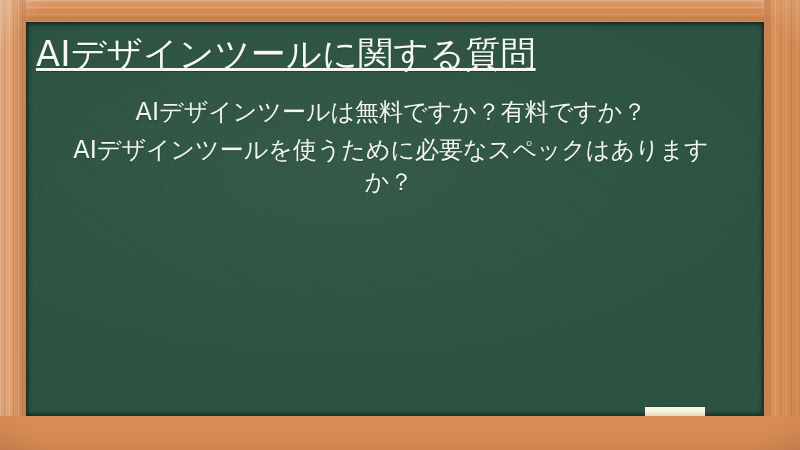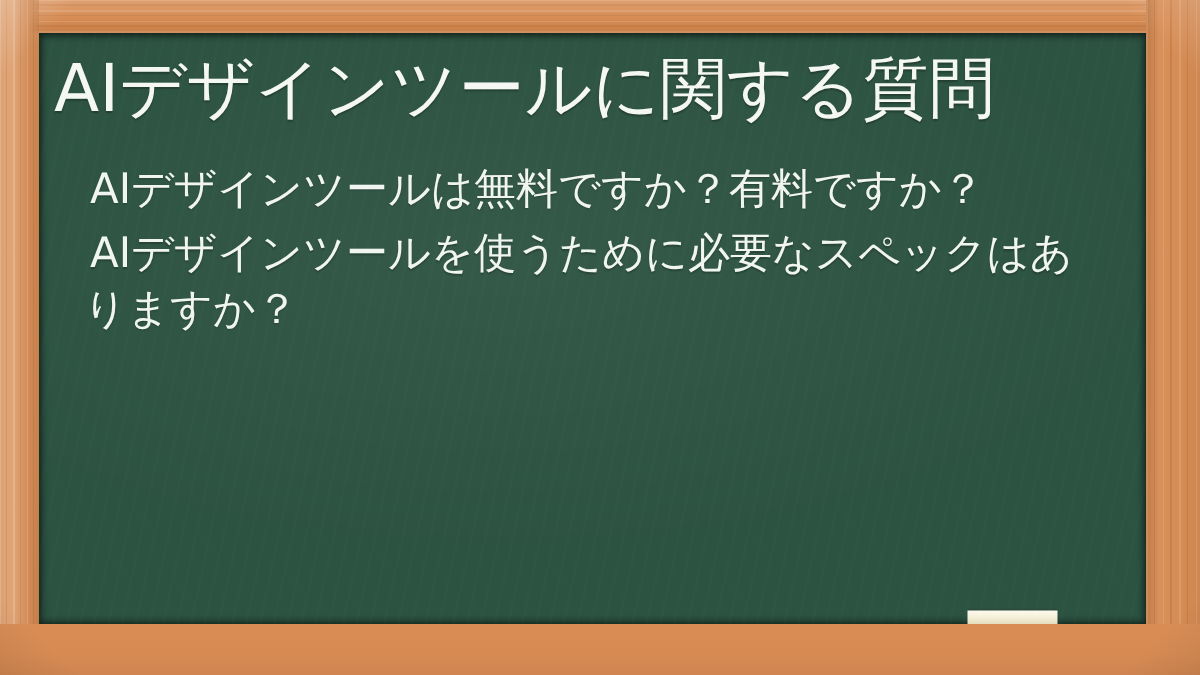--- a/index.html
+++ b/index.html
@@ -147,45 +147,47 @@
 
   
   .content {
     position: relative;
     z-index: 3;
     padding: 12px 16px 0 8px;
   }
 
   .title {
     color: #f4f7f4;
-    font-size: 44px;
+    font-size: 35px;
     font-weight: 400;
     line-height: 1.18;
     letter-spacing: 0.2px;
     margin: 0 0 22px 0;
     padding-left: 2px;
     text-shadow: 0 1px 1px rgba(0,0,0,0.25);
     white-space: nowrap;
+    text-decoration: underline;
   }
 
   .bullets {
     list-style: none;
     margin: 0;
     padding: 0 26px 0 22px;
   }
 
   .bullet {
     color: #f1f5f1;
-    font-size: 28px;
+    font-size: 24px;
     font-weight: 400;
     line-height: 1.30;
     margin: 0 0 7px 0;
     text-indent: 4px;
     text-shadow: 0 1px 1px rgba(0,0,0,0.22);
     word-break: break-all;
+    text-align: center;
   }
   .bullet:last-child { margin-bottom: 0; }
 
   
   .chalk-stick {
     position: absolute;
     right: 59px;
     bottom: 0;
     width: 60px;
     height: 9px;

